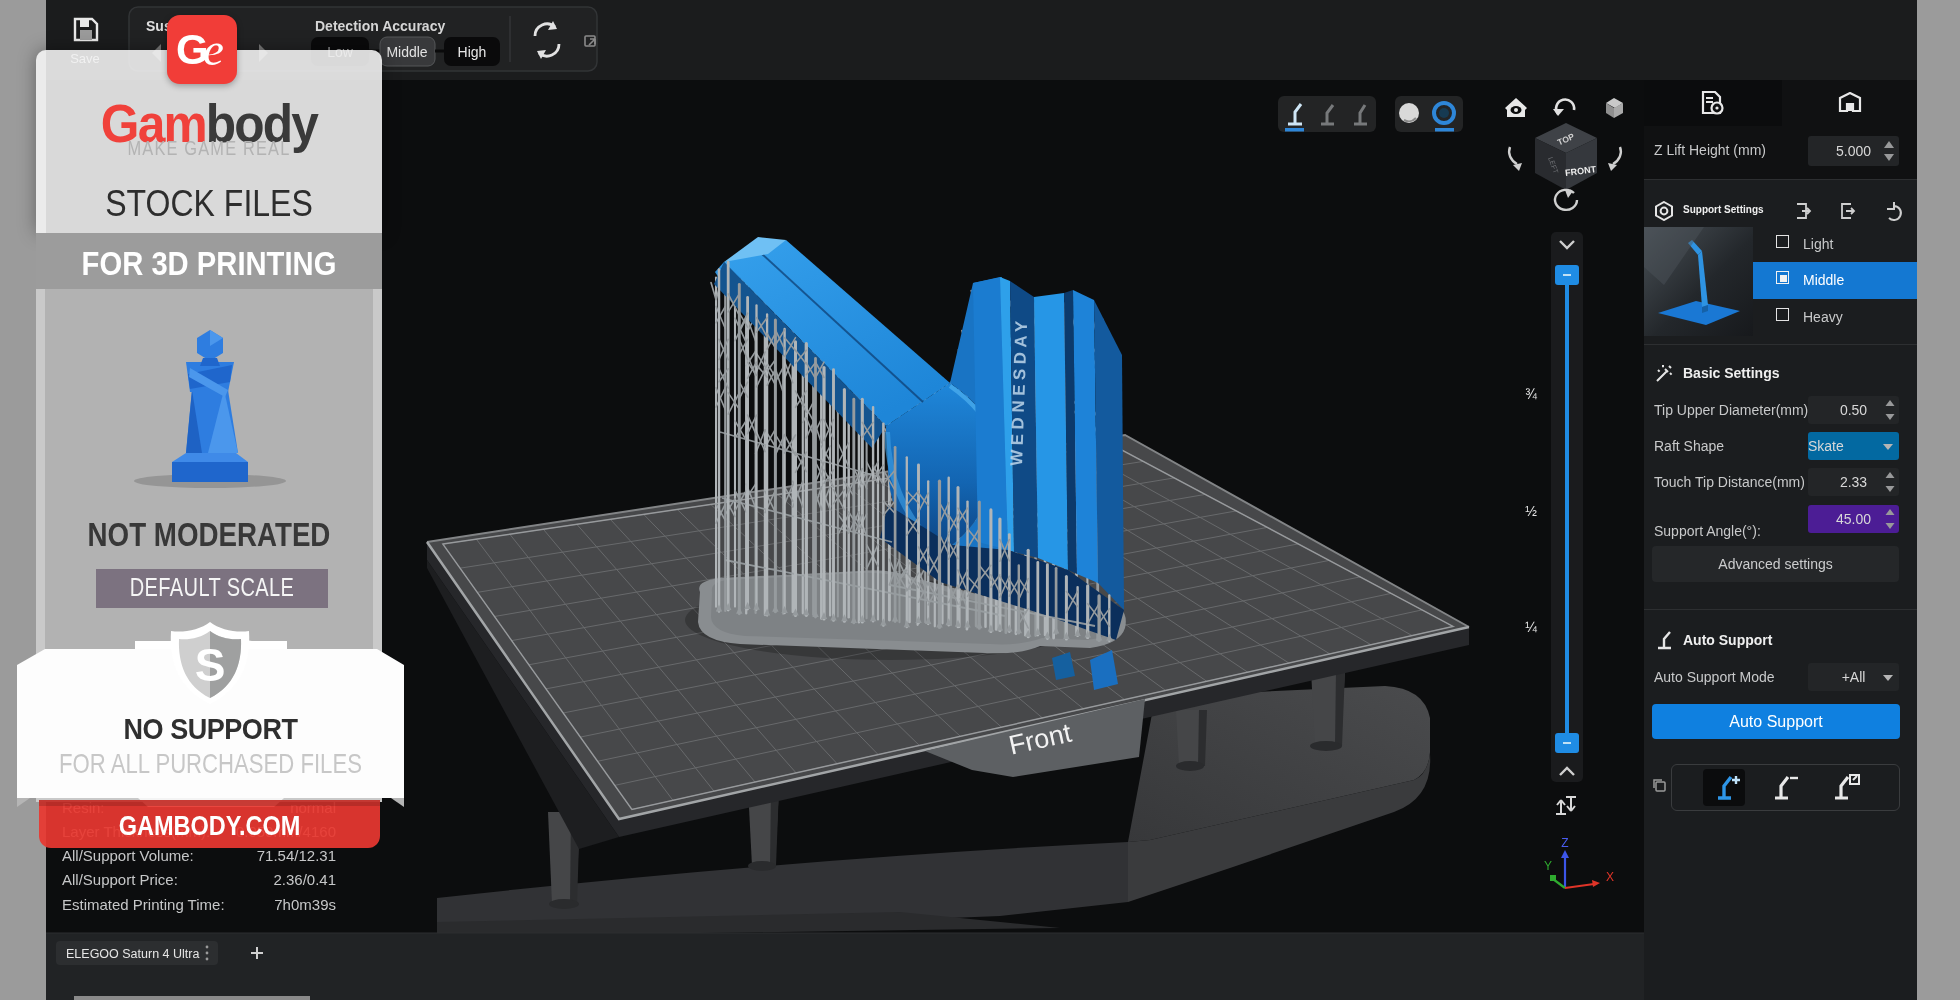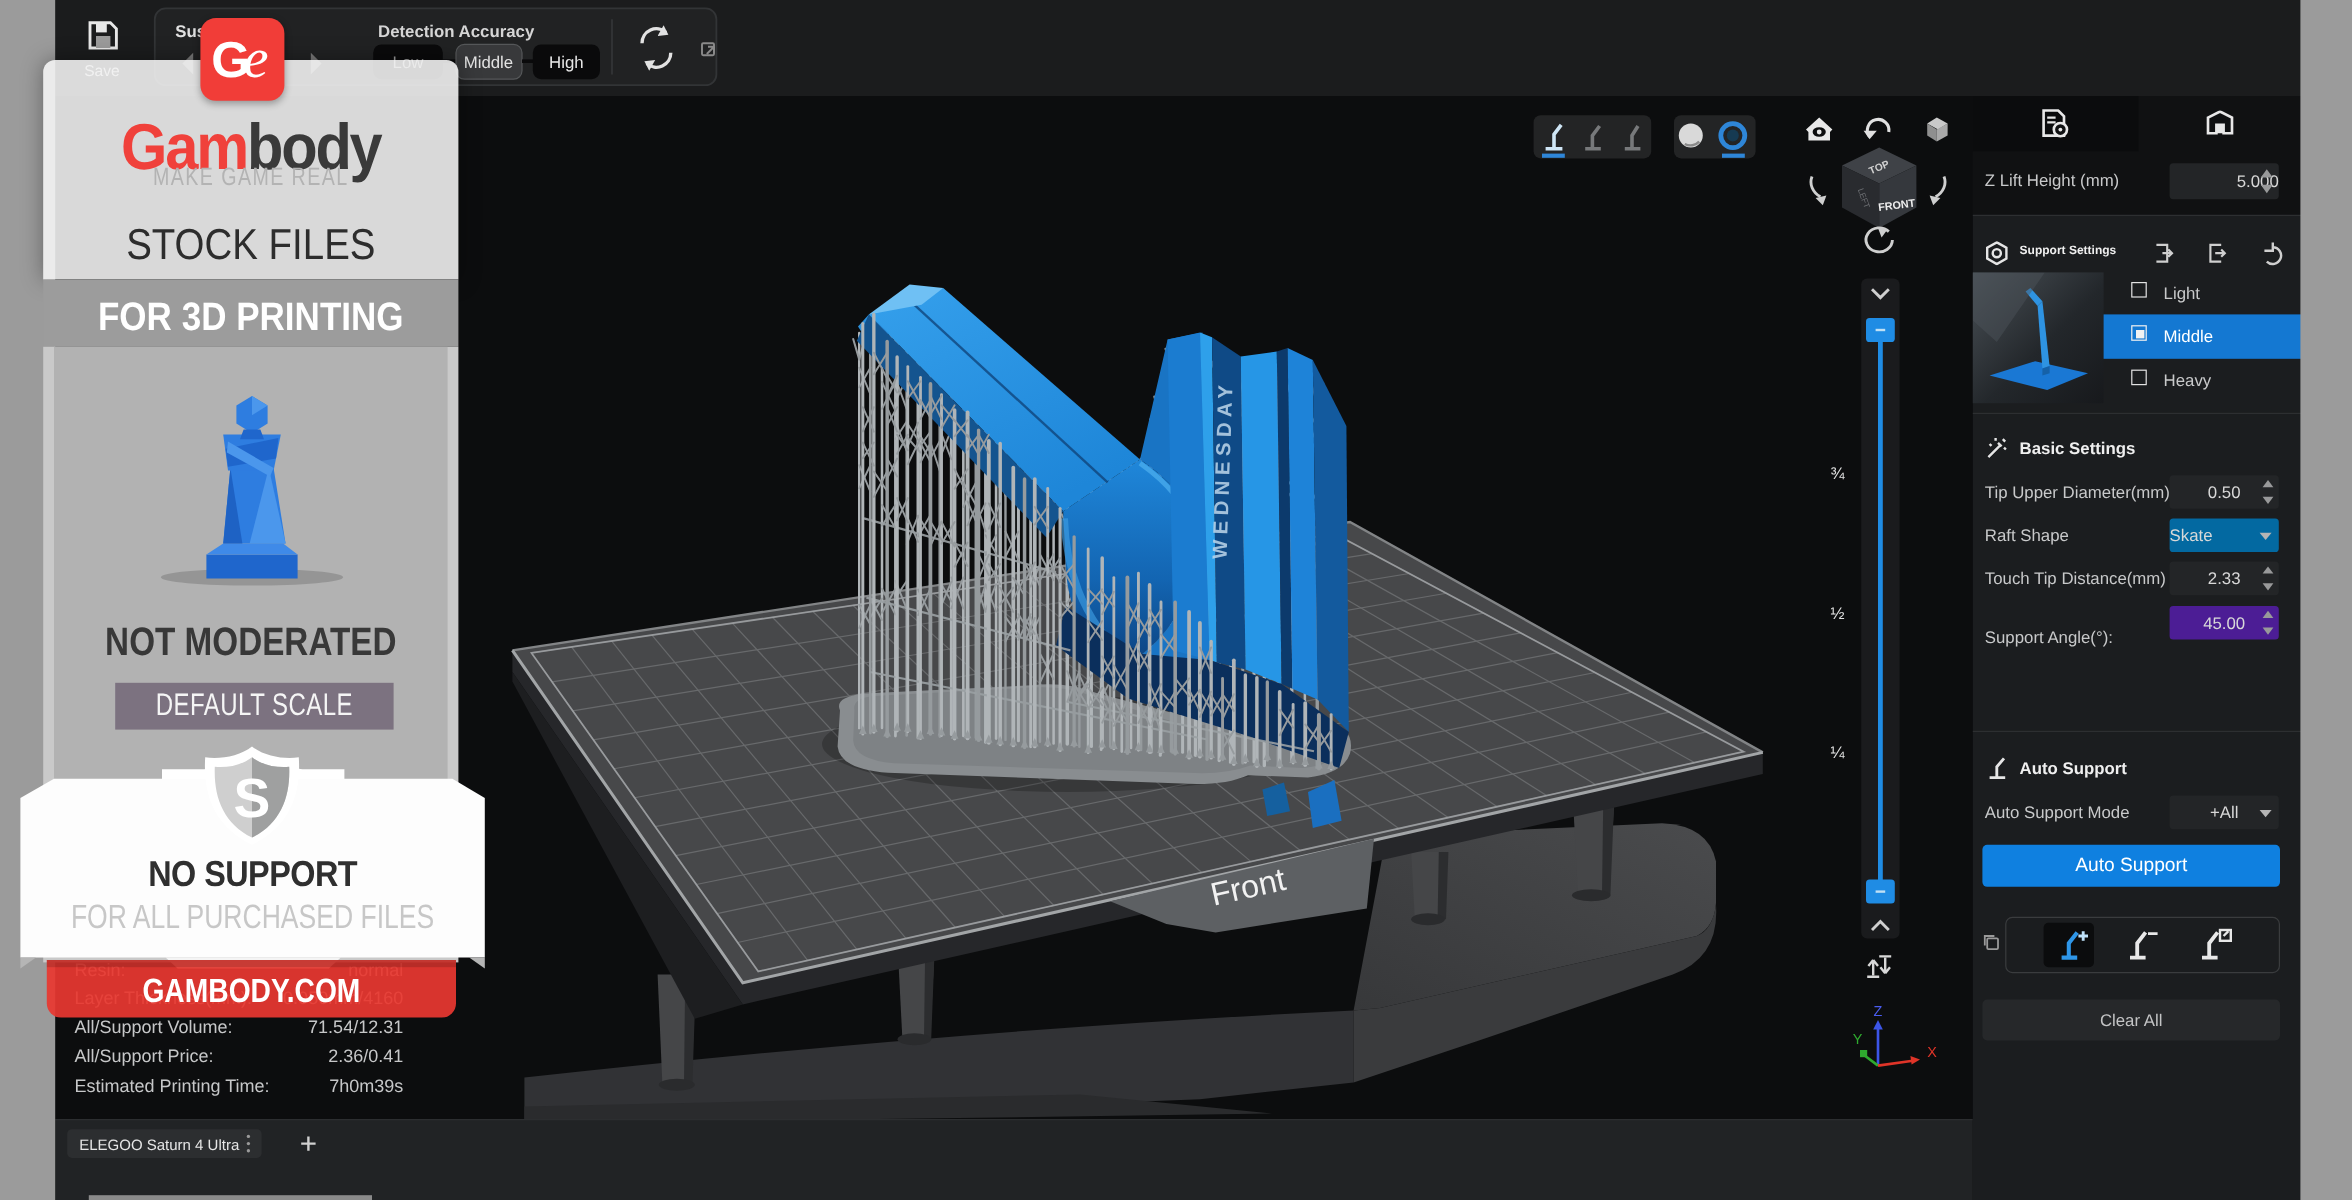--- a/index.html
+++ b/index.html
@@ -790,21 +790,21 @@
     <path d="M3,1 h12 l5,5 v16 h-17 z" fill="none" stroke="#e8e8e8" stroke-width="2.2"></path>
     <path d="M6,7 h7 M6,11 h7" stroke="#e8e8e8" stroke-width="1.8"></path>
     <circle cx="17" cy="17" r="5.5" fill="#101112" stroke="#e8e8e8" stroke-width="2.2"></circle>
     <circle cx="17" cy="17" r="1.6" fill="#e8e8e8"></circle>
   </svg>
   <svg class="abs" style="left:194px;top:12px" width="26" height="24">
     <path d="M2,6 L12,1 L22,6 v13 h-7 v-7 h-6 v7 H2 z" fill="none" stroke="#e8e8e8" stroke-width="2.2"></path>
     <path d="M9,12 h6 v7 h-6 z" fill="#e8e8e8"></path>
   </svg>
   <div class="abs" style="left:10px;top:62px;">Z Lift Height (mm)</div>
-  <div class="abs" style="left:164px;top:56px;width:91px;height:30px;background:#232527;border-radius:3px;color:#d8d8d8;text-align:right;line-height:30px;">5.000</div>
+  <div class="abs" style="left:164px;top:56px;width:91px;height:30px;background:#232527;border-radius:3px;color:#d8d8d8;text-align:center;line-height:30px;">5.000</div>
   <svg class="abs" style="left:238px;top:59px" width="14" height="24">
     <path d="M7,2 l5,7 h-10 z" fill="#98999a"></path>
         <path d="M7,22 l-5,-7 h10 z" fill="#98999a"></path>
   </svg>
   <div class="abs" style="left:0;top:99px;width:274px;height:1px;background:#2d2f31;"></div>
 
   <svg class="abs" style="left:10px;top:121px" width="20" height="20">
     <path d="M10,1 l8,4.5 v9 l-8,4.5 l-8,-4.5 v-9 z" fill="none" stroke="#e5e5e5" stroke-width="2"></path>
     <circle cx="10" cy="10" r="3.4" fill="none" stroke="#e5e5e5" stroke-width="2"></circle>
   </svg>
@@ -859,20 +859,21 @@
         <path d="M6,22 l-4.5,-6 h9 z" fill="#98999a"></path>
       </svg>
 
   <div class="abs" style="left:10px;top:431px;margin-top:12px;">Support Angle(°):</div>
   <div class="abs" style="left:164px;top:425px;width:91px;height:28px;background:#4c1d95;border-radius:3px;color:#d8d8d8;text-align:center;line-height:28px;">45.00</div>
   <svg class="abs" style="left:240px;top:427px" width="12" height="24">
         <path d="M6,2 l4.5,6 h-9 z" fill="#98999a"></path>
         <path d="M6,22 l-4.5,-6 h9 z" fill="#98999a"></path>
       </svg>
 
+  <div class="abs" style="left:8px;top:466px;width:247px;height:36px;background:#252729;border-radius:4px;text-align:center;line-height:36px;color:#cbcccd;">Advanced settings</div>
   <div class="abs" style="left:0;top:529px;width:274px;height:1px;background:#2d2f31;"></div>
 
   <svg class="abs" style="left:12px;top:550px" width="18" height="20" stroke="#e5e5e5" stroke-width="2.4" fill="none">
     <path d="M2,18 h13 M8,18 v-9 l6,-7"></path>
   </svg>
   <div class="abs" style="left:39px;top:552px;font-weight:bold;color:#efefef;">Auto Support</div>
   <div class="abs" style="left:10px;top:589px;">Auto Support Mode</div>
   <div class="abs" style="left:164px;top:583px;width:91px;height:28px;background:#232527;border-radius:3px;color:#d8d8d8;text-align:center;line-height:28px;">+All</div>
   <svg class="abs" style="left:238px;top:593px" width="12" height="10">
         <path d="M1,2 l5,6 l5,-6 z" fill="#b5b5b5"></path>
@@ -893,21 +894,20 @@
   <svg class="abs" style="left:125px;top:692px" width="30" height="30" fill="none">
     <path d="M6,26 h13 M12,26 v-12 l7,-9" stroke="#e8e8e8" stroke-width="3.2"></path>
     <path d="M21,6 h8" stroke="#e8e8e8" stroke-width="2.4"></path>
   </svg>
   <svg class="abs" style="left:186px;top:692px" width="32" height="30" fill="none">
     <path d="M5,26 h13 M11,26 v-12 l7,-9" stroke="#e8e8e8" stroke-width="3.2"></path>
     <rect x="20" y="3" width="9" height="9" stroke="#e8e8e8" stroke-width="2"></rect>
     <path d="M23,8 l4,-4" stroke="#e8e8e8" stroke-width="2"></path>
   </svg>
 
-  <div class="abs" style="left:8px;top:753px;width:248px;height:34px;background:#26282a;border-radius:4px;text-align:center;line-height:34px;color:#c3c4c5;">Clear All</div>
 </div>
 
 <div class="abs" style="left:0;top:0;width:46px;height:1000px;background:#9b9b9b;z-index:5;"></div>
 <div class="abs" style="left:1917px;top:0;width:43px;height:1000px;background:#9b9b9b;z-index:5;"></div>
 
 <div class="abs" style="left:0;top:0;z-index:6;width:0;height:0;">
   <div class="abs" style="left:36px;top:50px;width:346px;height:183px;background:rgba(246,246,246,0.88);border-radius:10px 10px 0 0;box-shadow:0 0 18px rgba(0,0,0,0.35);"></div>
   <div class="abs" style="left:36px;top:233px;width:346px;height:56px;background:#9c9c9c;"></div>
   <div class="abs" style="left:36px;top:289px;width:346px;height:513px;background:#c9c9c9;"></div>
   <div class="abs" style="left:45px;top:289px;width:328px;height:480px;background:#b2b2b2;"></div>

